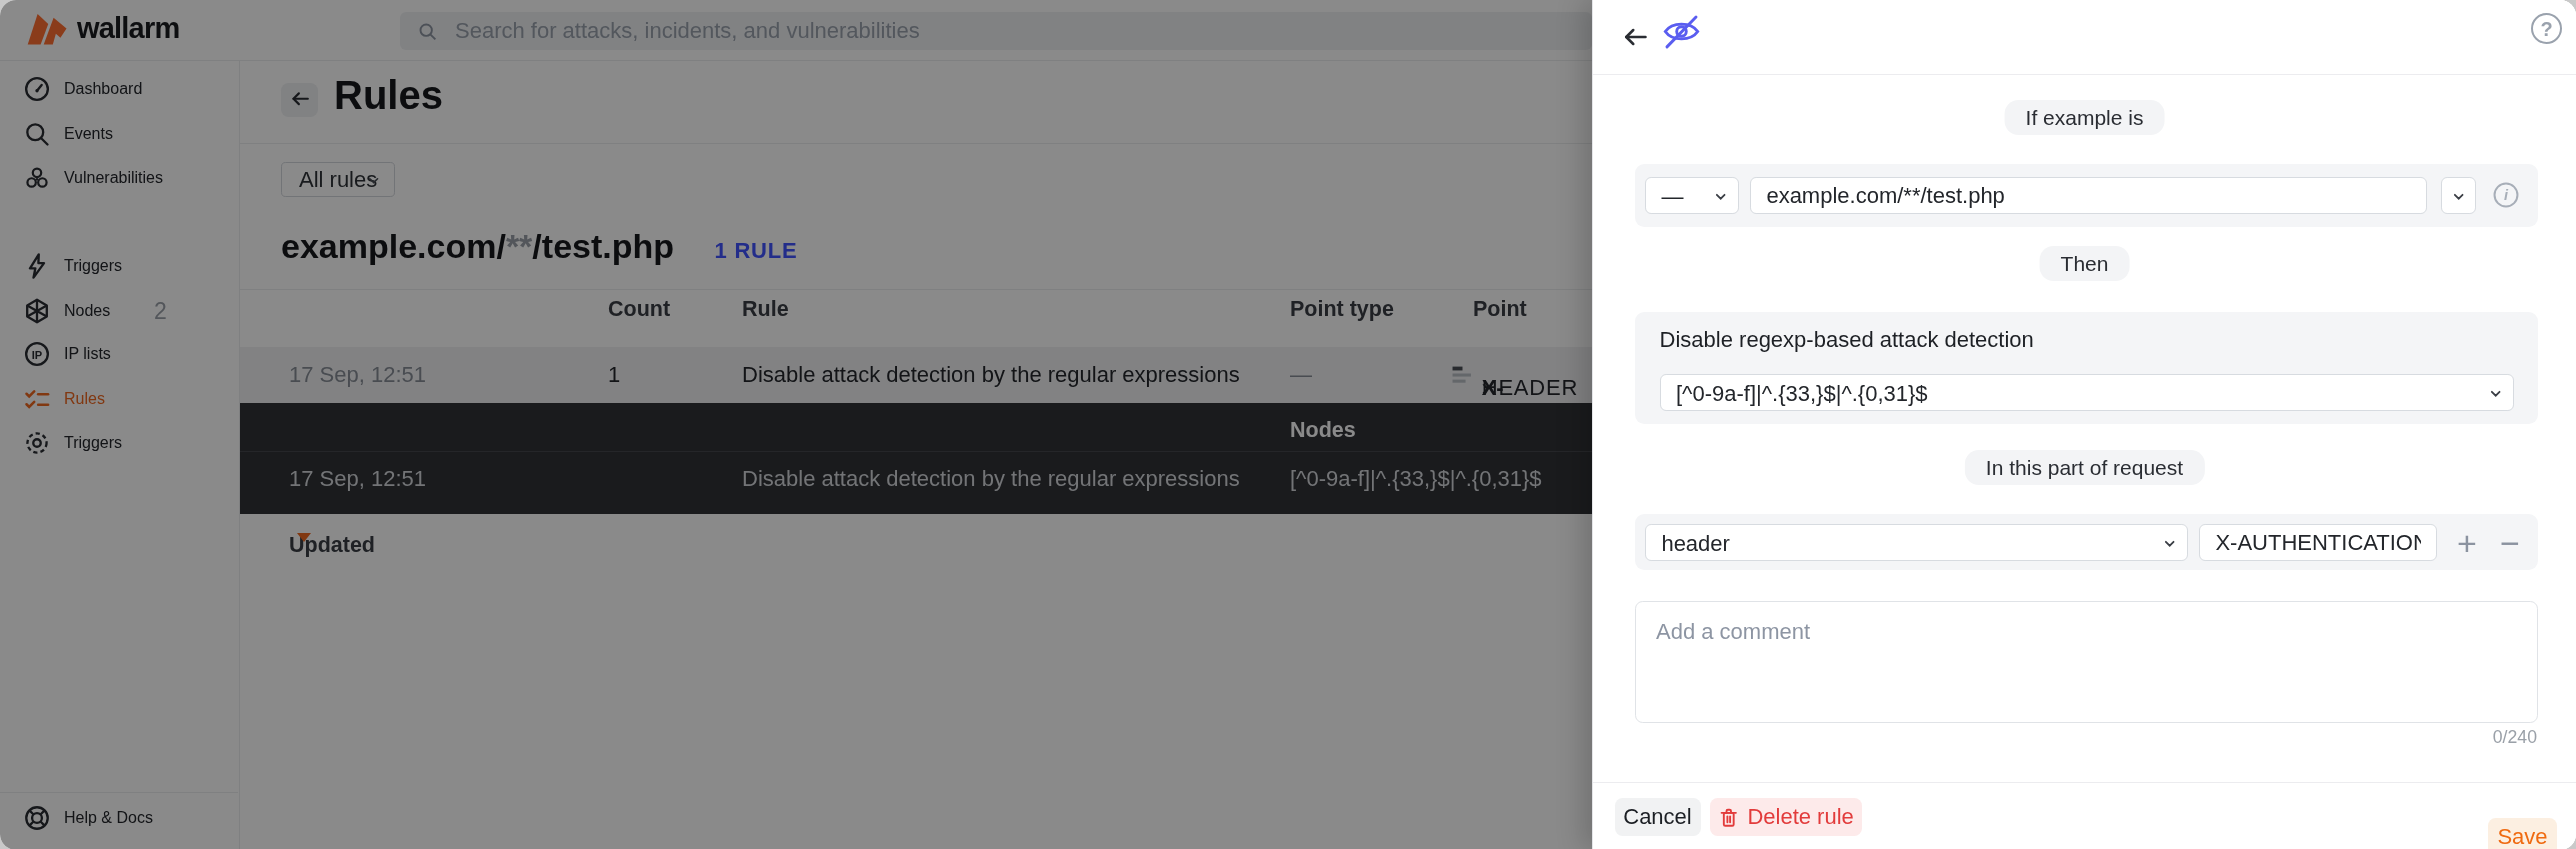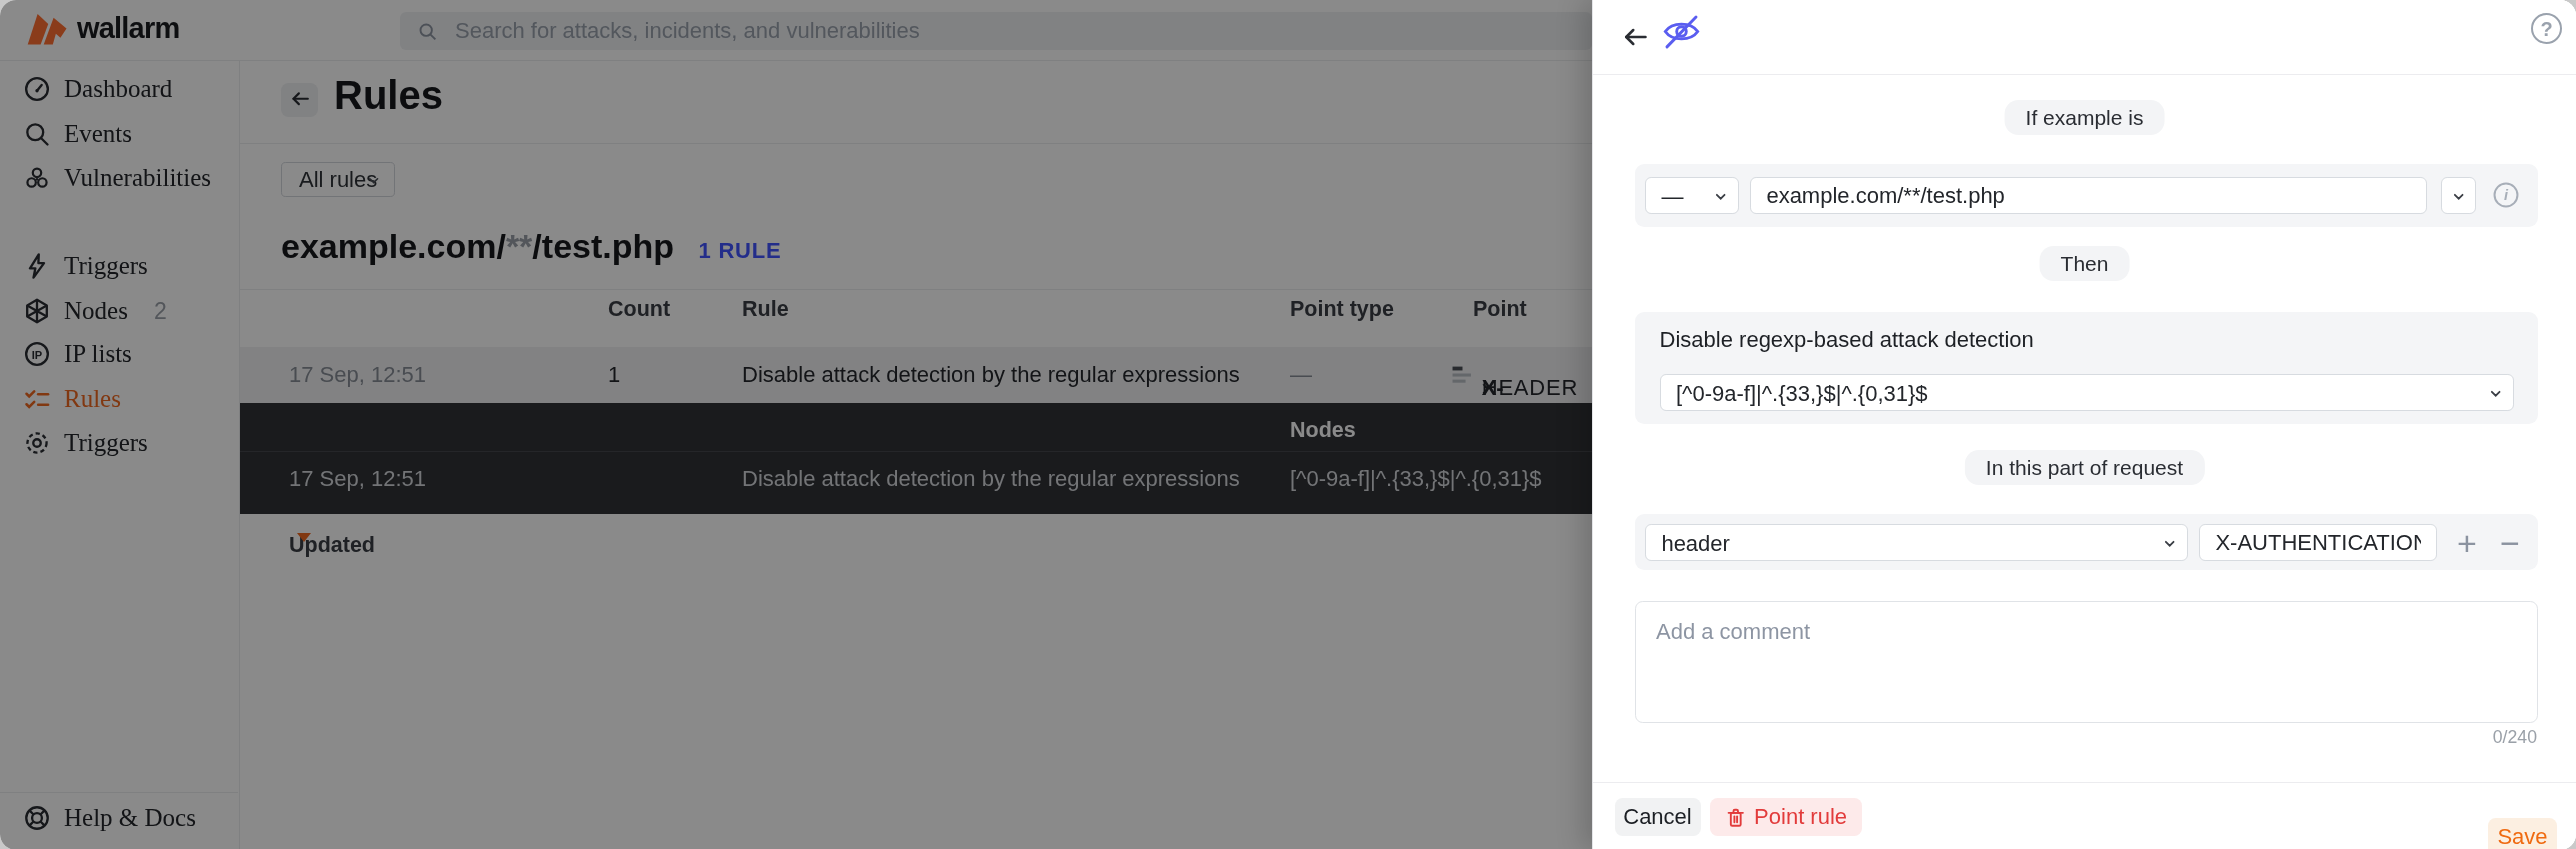--- a/index.html
+++ b/index.html
@@ -11,36 +11,36 @@
   .brandmark{position:absolute;left:24.6px;top:10.8px;width:45px;height:35px;}
   .brandtext{position:absolute;left:77px;top:12.3px;font-size:29px;font-weight:700;letter-spacing:-0.8px;color:#1b1d21;}
   .search{position:absolute;left:400px;top:11.5px;width:1192px;height:38px;background:#eef0f3;border:none;border-radius:6.1px;padding-left:55px;font-size:22px;color:#30343a;outline:none;}
   .search::placeholder{color:#99a1ac;}
   .searchicon{position:absolute;left:417px;top:21px;width:21px;height:21px;z-index:11;}
 
   
   .sidebar{position:absolute;left:0;top:61px;width:240px;height:789px;background:#fff;border-right:1.5px solid #ebedef;z-index:10;}
   .side-item{position:absolute;left:0;width:238px;height:37px;cursor:pointer;color:#23262b;}
   .side-item .sicon{position:absolute;left:23px;top:4.6px;width:28px;height:28px;color:#2a2d33;}
-  .side-item .slabel{position:absolute;left:64px;top:4.6px;font-size:25px;line-height:28px;font-family:Liberation Serif, serif;}
+  .side-item .slabel{position:absolute;left:64px;top:4.6px;font-size:16px;line-height:28px;}
   .side-item .scount{position:absolute;left:154px;top:4.6px;font-size:23px;line-height:28px;color:#9aa0a8;}
   .side-item.active{color:#ef6820;}
   .side-item.active .sicon{color:#ef6820;}
   .side-sep{position:absolute;left:0;top:731px;width:238px;border-top:1.5px solid #ebedef;}
 
   
   .content{position:absolute;left:240px;top:61px;width:1352px;height:789px;background:#fff;}
   .backbtn{position:absolute;left:41px;top:21.5px;width:37px;height:34px;background:#eef0f2;border:none;border-radius:7.7px;cursor:pointer;padding:5.4px 7.7px;}
   .pagetitle{position:absolute;left:94px;top:12.3px;font-size:40px;font-weight:800;color:#17191d;}
   .hdiv{position:absolute;left:0;width:1352px;border-top:1.5px solid #ebedef;}
   .filterbtn{position:absolute;left:41px;top:101px;width:114px;height:35px;background:#fff;border:1.5px solid #d3d7dc;border-radius:4.6px;font-size:22px;color:#2f3338;text-align:left;padding-left:17px;cursor:pointer;}
   .filterbtn .fchev{position:absolute;right:12.3px;top:10px;width:15.4px;height:15.4px;}
   .branch{position:absolute;left:41px;top:166px;font-size:34px;font-weight:700;color:#17191d;}
   .branch .wild{color:#9aa0a8;}
-  .branch .badge{font-size:22px;font-weight:700;color:#4254ff;letter-spacing:0.8px;margin-left:15px;}
+  .branch .badge{font-size:22px;font-weight:700;color:#4254ff;letter-spacing:0.8px;margin-left:31px;}
   .thead span{position:absolute;top:236px;font-size:21.5px;font-weight:700;color:#3a3e45;}
   .thead .sortcol{color:#ef6820;}
   .caret{display:inline-block;width:0;height:0;border-left:7px solid transparent;border-right:7px solid transparent;border-top:9.2px solid #ef6820;margin-left:7.7px;vertical-align:middle;}
   .row1{position:absolute;left:0;top:286px;width:1352px;height:56px;background:#f0f1f3;cursor:pointer;}
   .row1 span{position:absolute;top:15.4px;font-size:22px;color:#23262b;}
   .row1 .dim{color:#878d96;}
   .ptag{font-size:19px;color:#858b94;letter-spacing:0.8px;}
   .psep{color:#9aa0a8;}
   .pname{font-weight:700;color:#1f2228;}
   .darkband{position:absolute;left:0;top:342px;width:1352px;height:111px;background:#303237;}
@@ -331,19 +331,19 @@
     <span class="counter">0/240</span>
 
     <div class="dfoot">
       <button class="btn btn-cancel">Cancel</button>
       <button class="btn btn-delete"><svg width="21.5" height="21.5" viewBox="0 0 24 24" fill="none" stroke="#e23b3b" stroke-width="2.1" stroke-linecap="round">
             <path d="M4 6.5 h16"></path>
             <path d="M9.5 6.5 V4.5 a1.5 1.5 0 0 1 1.5 -1.5 h2 a1.5 1.5 0 0 1 1.5 1.5 V6.5"></path>
             <rect x="6.5" y="6.5" width="11" height="14.5" rx="1.6"></rect>
             <line x1="10.5" y1="10.5" x2="10.5" y2="17"></line>
             <line x1="13.5" y1="10.5" x2="13.5" y2="17"></line>
-          </svg><span>Point rule</span></button>
+          </svg><span>Delete rule</span></button>
       <button class="btn btn-save">Save</button>
     </div>
   </div>
 
 </div>
 
 
 </body></html>

